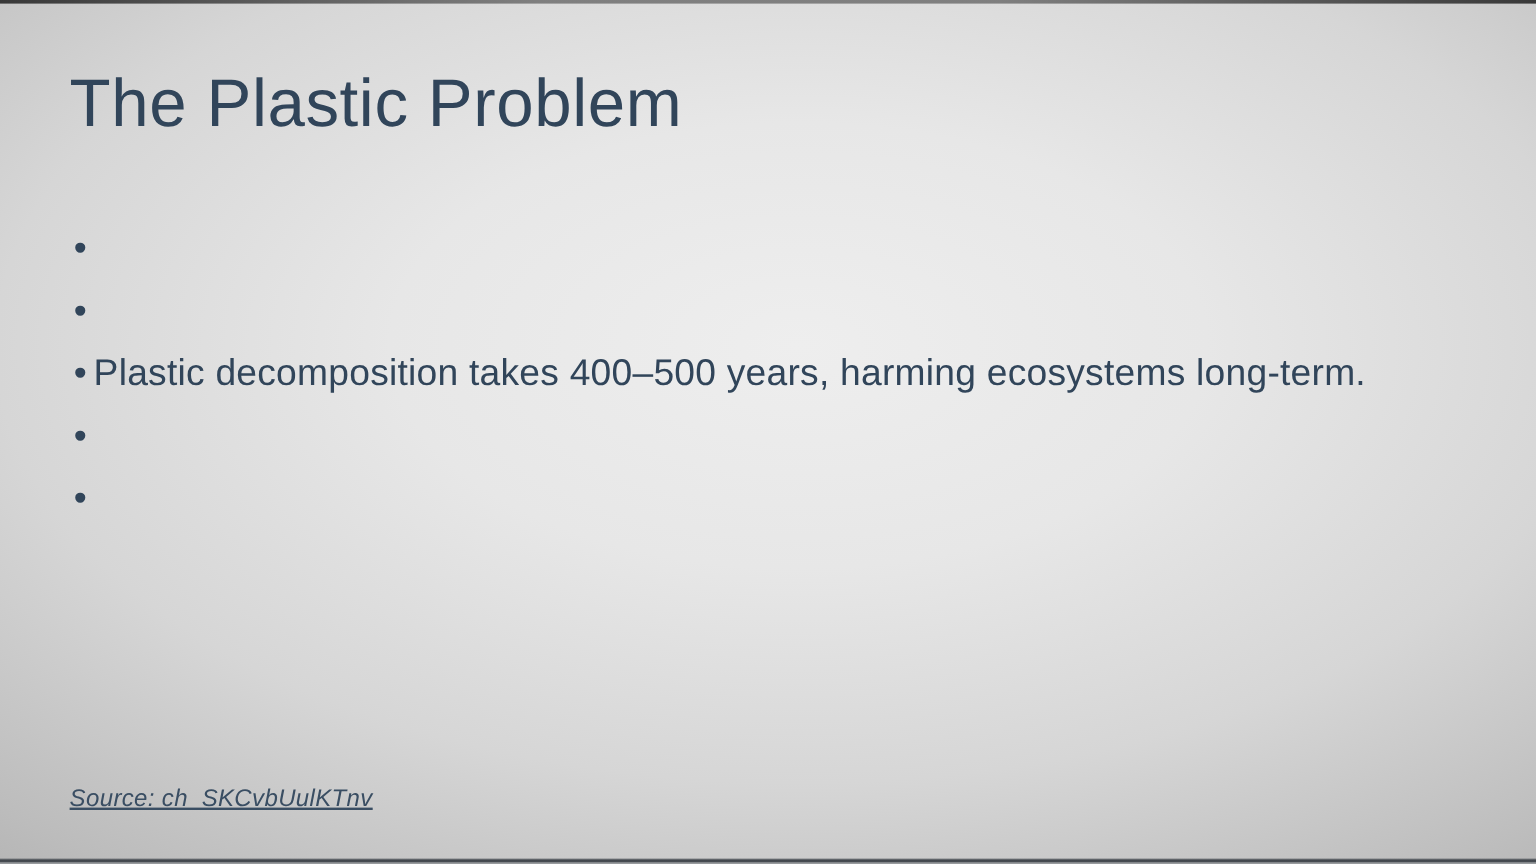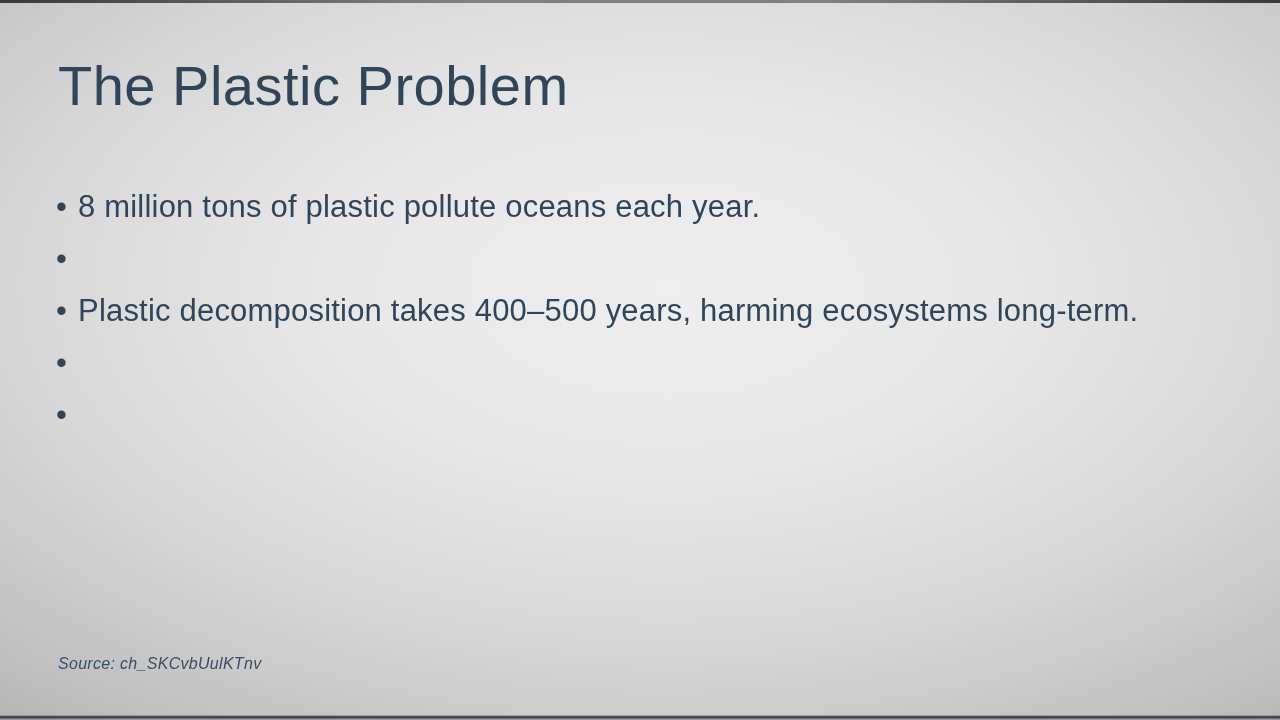--- a/index.html
+++ b/index.html
@@ -3,21 +3,21 @@
 <meta charset="utf-8">
 <style>
   :root {
     --text: #31455a;
     --source-text: #3a4e63;
     --background-center: #eeeeee;
     --background-edge: #a4a4a4;
     --edge-dark: #1f1f1f;
     --edge-mid: #6f6f6f;
   }
-  * { margin: 0; padding: 0; box-sizing: border-box; }
+  * { margin: 0; padding: 0; box-sizing: border-box; text-align: center; }
   html, body {
     width: 1280px; height: 720px;
     overflow: hidden;
     font-family: "Liberation Sans", sans-serif;
   }
   .slide {
     position: relative;
     width: 1280px; height: 720px;
     background:
       radial-gradient(95% 92% at 52% 40%,
@@ -68,39 +68,39 @@
   }
   .marker {
     flex: 0 0 auto;
     width: 22px;
     font-size: 31px;
     color: var(--text);
   }
   .source {
     position: absolute;
     left: 58px; top: 655px;
-    font-size: 16px;
+    font-size: 20px;
     font-style: italic;
     color: var(--source-text);
     letter-spacing: 0.3px;
+    text-decoration: underline;
   }
 </style>
 </head>
 <body>
 
 <div class="slide">
 
   <div class="edge-top"></div>
 
   <h1 class="title">The Plastic Problem</h1>
 
   <ul class="bullets">
     <li class="bullet">
       <span class="marker">•</span>
-      <span class="bullet-text">8 million tons of plastic pollute oceans each year.</span>
     </li>
     <li class="bullet">
       <span class="marker">•</span>
     </li>
     <li class="bullet">
       <span class="marker">•</span>
       <span class="bullet-text">Plastic decomposition takes 400–500 years, harming ecosystems long-term.</span>
     </li>
     <li class="bullet">
       <span class="marker">•</span>

